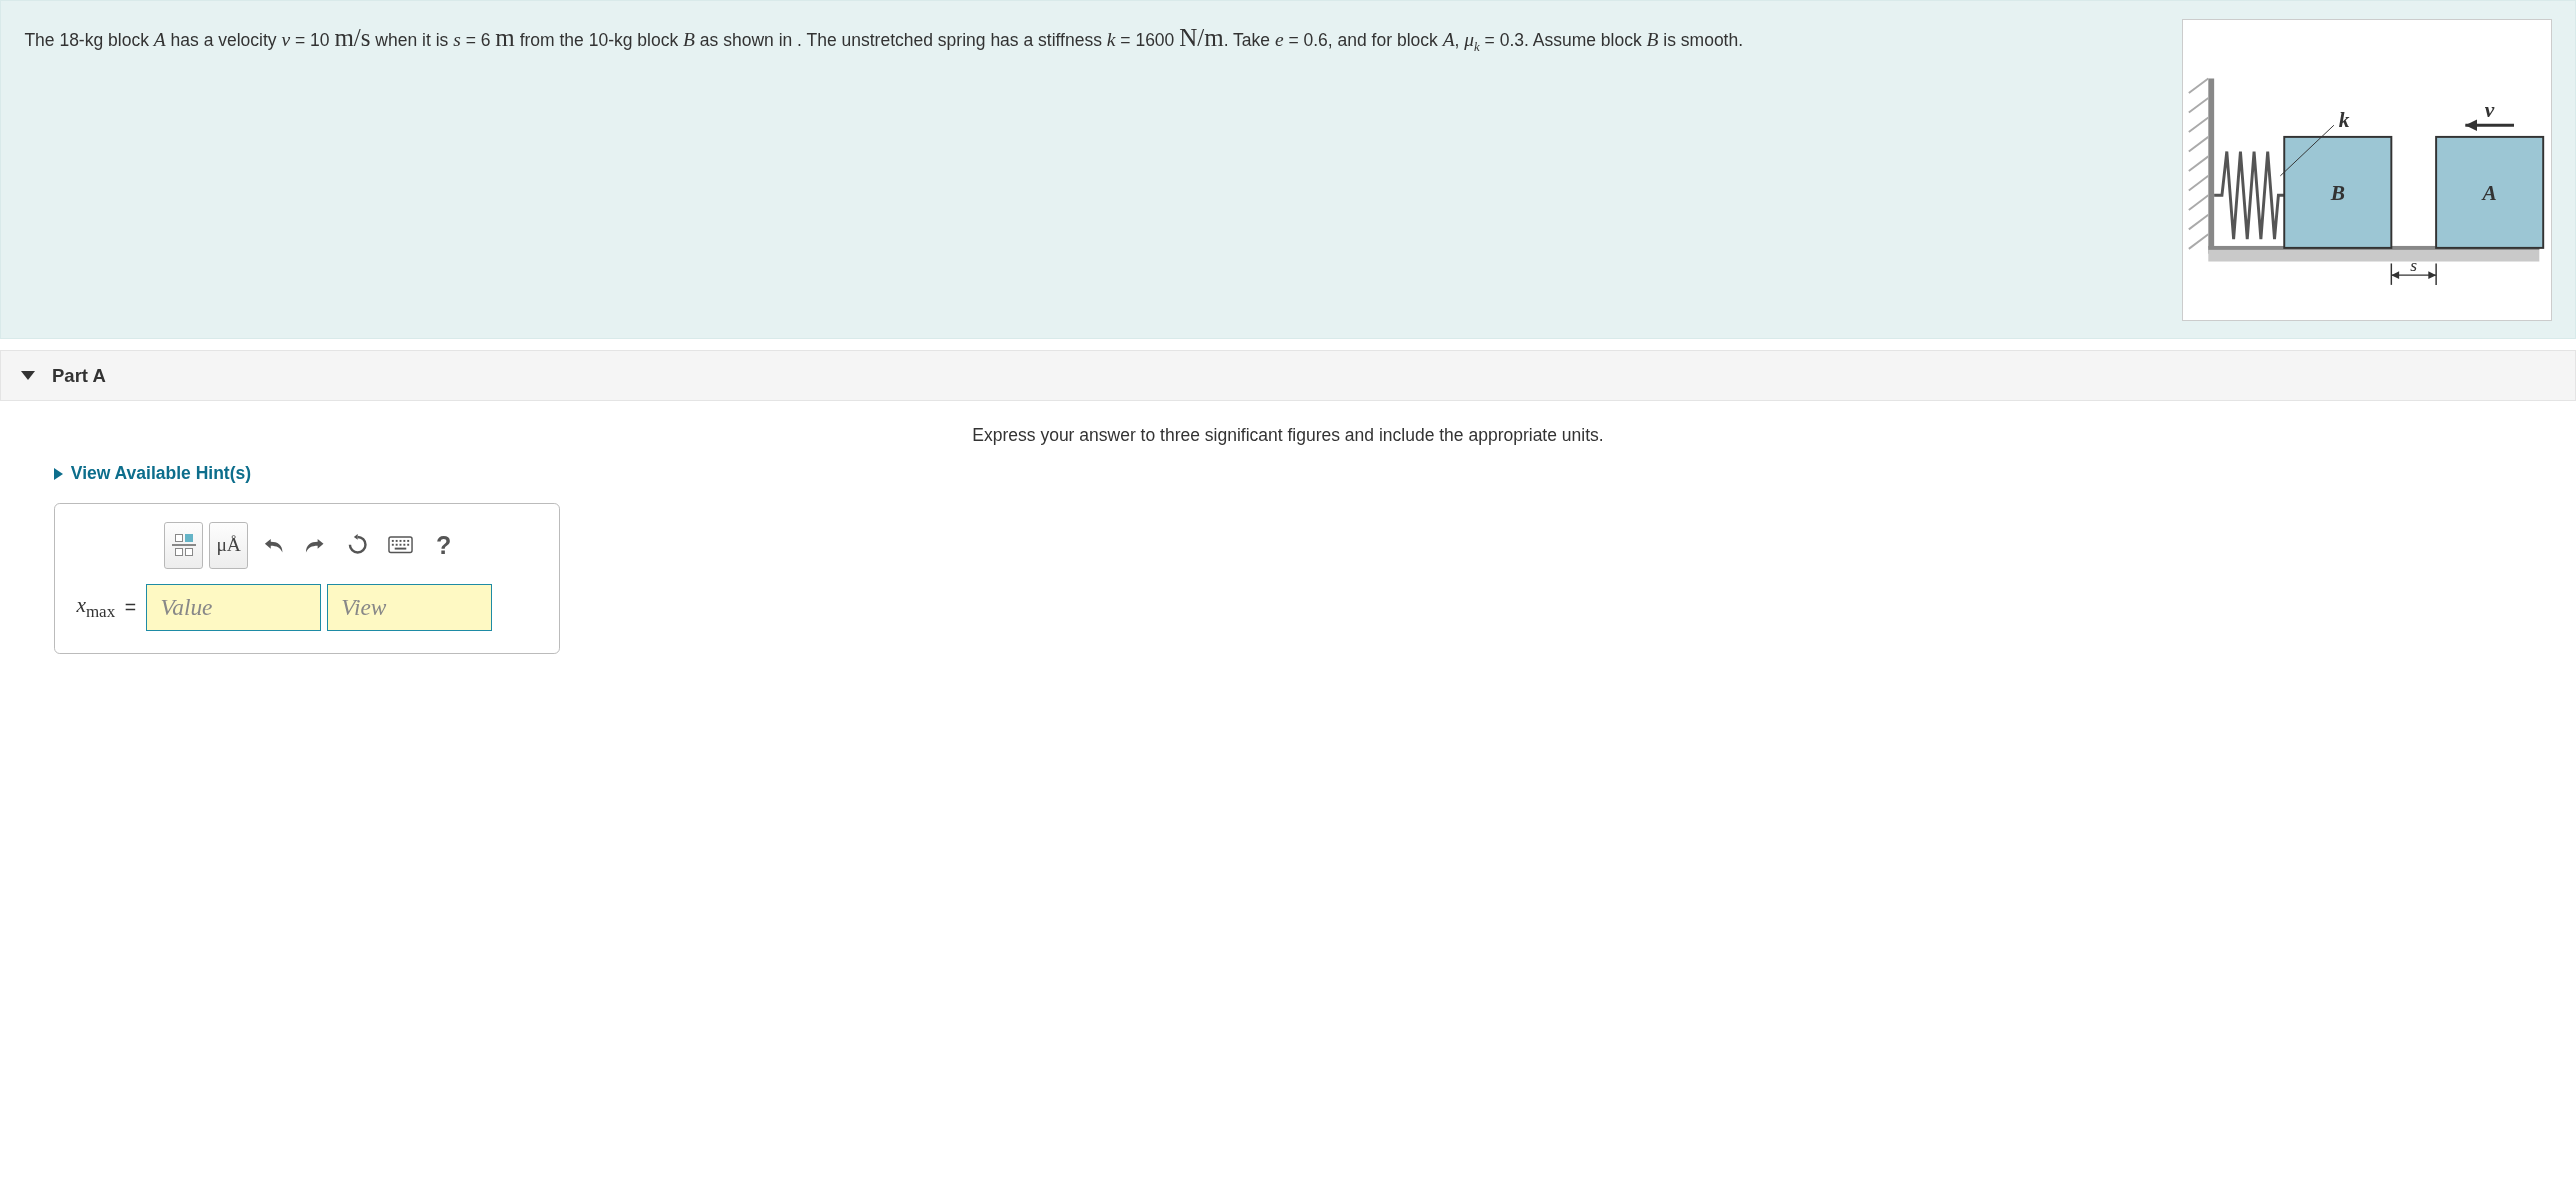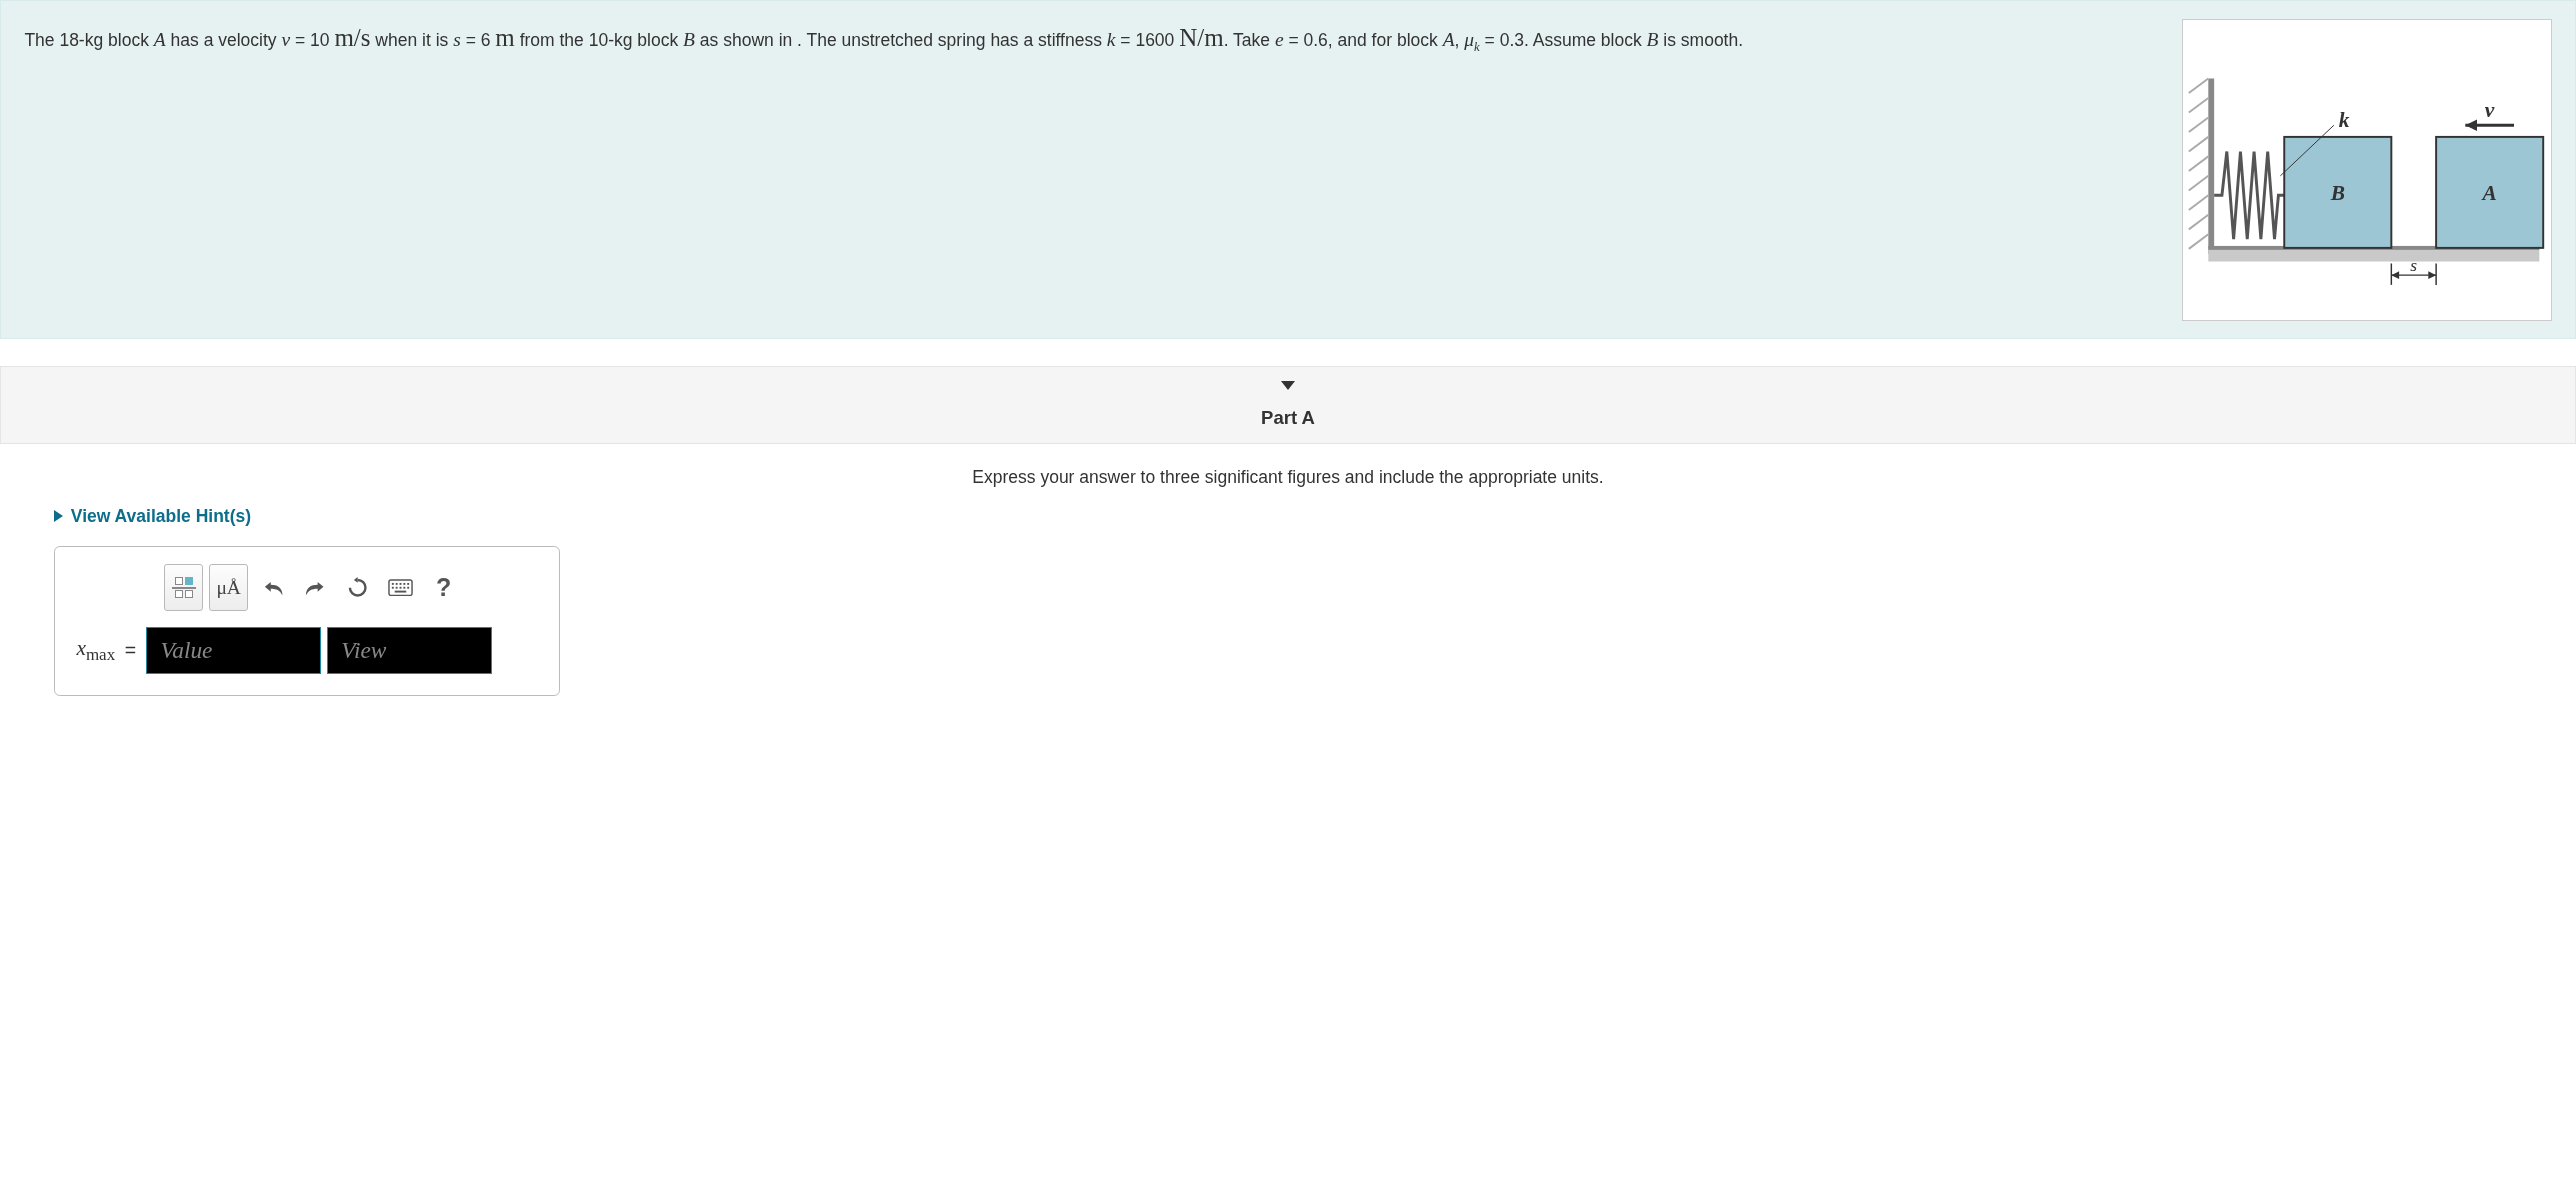--- a/index.html
+++ b/index.html
@@ -26,22 +26,21 @@
     flex-shrink: 0;
   }
   .figure-box svg { display: block; }
   .part-header {
     background: #f5f5f5;
     border: 1px solid #e4e4e4;
     padding: 13.6px 19.5px;
     display: flex;
     align-items: center;
     gap: 17.5px;
-    margin-top: 27px;
-    flex-direction: column;
+    margin-top: 11px;
   }
   .part-header .chev {
     width: 0; height: 0;
     border-left: 7.8px solid transparent;
     border-right: 7.8px solid transparent;
     border-top: 9.7px solid #333;
   }
   .part-header .title { font-weight: bold; font-size: 18.5px; }
   .part-body { padding: 23.4px 54px; }
   .question { font-size: 17.5px; margin-bottom: 13.6px; }
@@ -80,21 +79,21 @@
   .var-label sub { font-size: 17px; font-style: normal; }
   .eq { font-size: 19.5px; margin: 0 3.9px; }
   .field {
     border: 1.9px solid #1e8ba5;
     height: 47px;
     padding: 0 13.6px;
     font-family: 'Times New Roman', serif;
     font-style: italic;
     font-size: 23.4px;
     color: #888;
-    background: #000000;
+    background: #fef9c3;
     display: flex;
     align-items: center;
     cursor: text;
   }
   .value-field { width: 175px; }
   .units-field { width: 165px; }
   .frac-icon {
     display: inline-flex; flex-direction: column; align-items: center; line-height: 1;
     font-family: 'Times New Roman', serif;
   }

